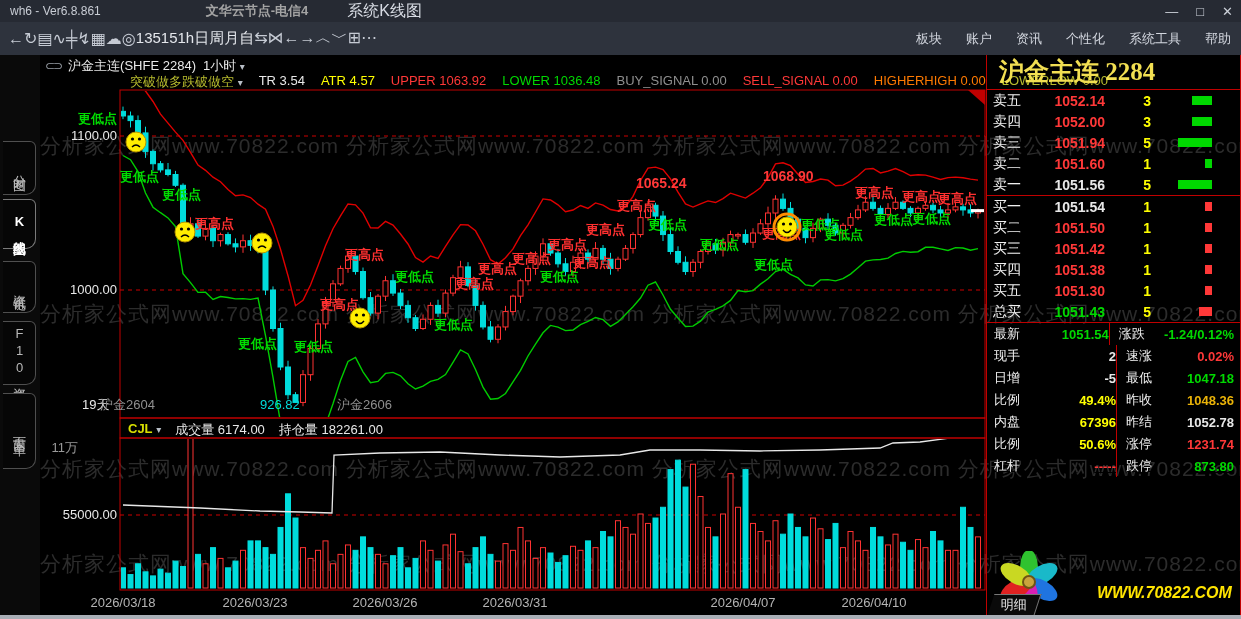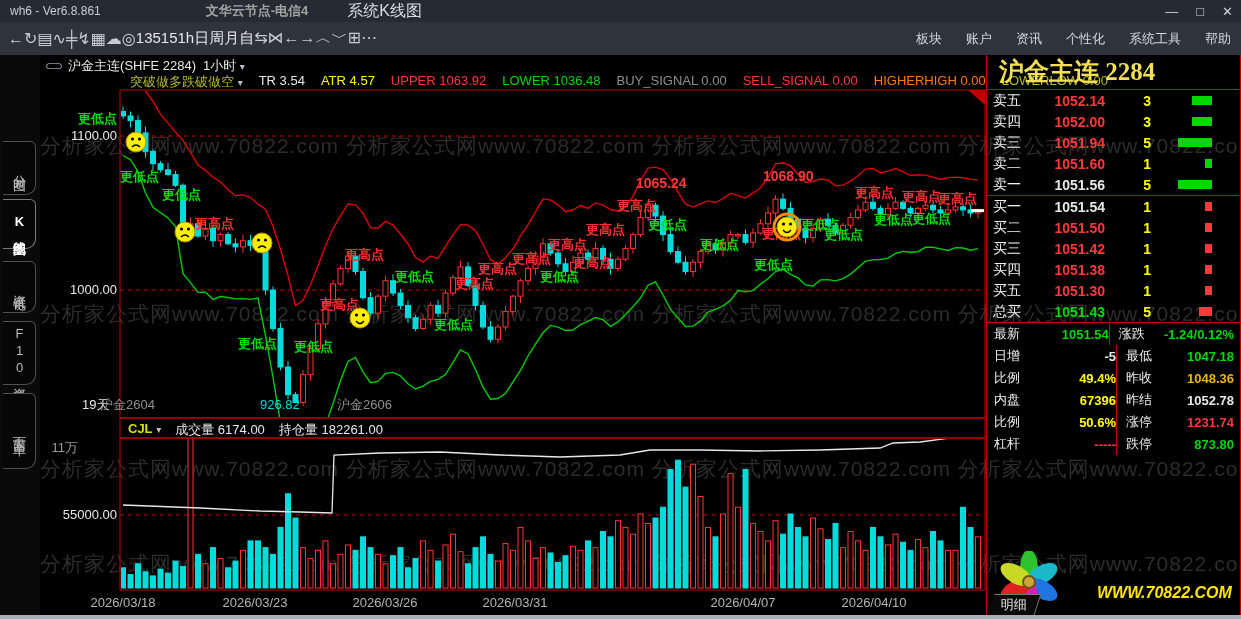--- a/index.html
+++ b/index.html
@@ -663,20 +663,26 @@
         </div>
       </div>
     <div class="stats" id="stats">
         <div class="srow">
     <span class="slab">最新</span>
           <span class="sval" style="color:#00d800">1051.54</span>
     <span class="slab2">涨跌</span>
     <span class="sval2" style="color:#00d800">-1.24/0.12%</span>
         </div>
         <div class="srow">
+    <span class="slab">现手</span>
+          <span class="sval" style="color:#e8e8e8">2</span>
+    <span class="slab2">速涨</span>
+    <span class="sval2" style="color:#ff3838">0.02%</span>
+        </div>
+        <div class="srow">
     <span class="slab">日增</span>
           <span class="sval" style="color:#e8e8e8">-5</span>
     <span class="slab2">最低</span>
     <span class="sval2" style="color:#00d800">1047.18</span>
         </div>
         <div class="srow">
     <span class="slab">比例</span>
           <span class="sval" style="color:#ffff00">49.4%</span>
     <span class="slab2">昨收</span>
     <span class="sval2" style="color:#eab308">1048.36</span>

